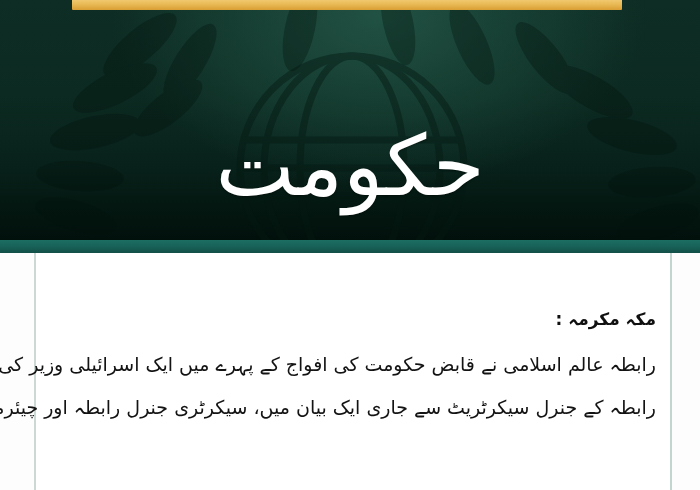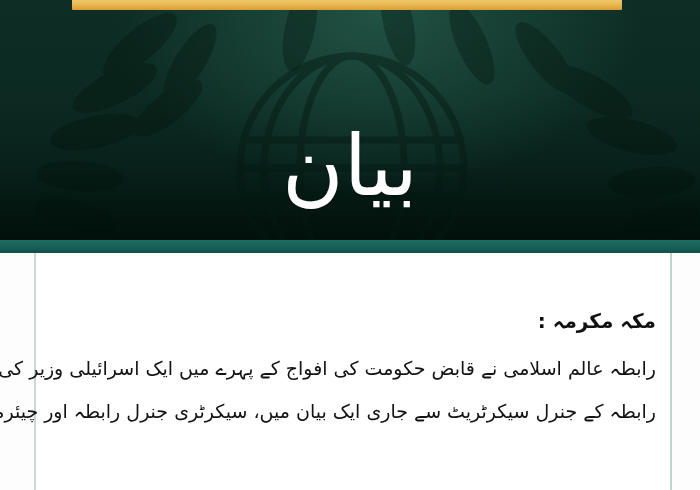--- a/index.html
+++ b/index.html
@@ -47,21 +47,21 @@
     background:#ffffff;
     border-left:2px solid #ccd8d3;
     border-right:2px solid #c2d5ce;
     box-sizing:border-box;
     padding:0 14px 0 28px;
     direction:rtl;
   }
   .dateline{
     margin:56px 0 0 0;
     text-align:right;
-    font-size:20px;font-weight:700;color:#101010;
+    font-size:17px;font-weight:700;color:#101010;
     font-family:"DejaVu Sans",sans-serif;
   }
   .body-text{
     margin:14px 0 0 0;
     text-align:right;
     color:#131313;
     font-size:19px;line-height:43px;
     font-family:"DejaVu Sans",sans-serif;
   }
   .body-line{display:block;white-space:nowrap;}
@@ -95,21 +95,21 @@
       <g fill="none" stroke="#051a13" stroke-width="7" opacity="0.45">
         <circle cx="352" cy="168" r="112"></circle>
         <ellipse cx="352" cy="168" rx="52" ry="112"></ellipse>
         <ellipse cx="352" cy="168" rx="88" ry="112"></ellipse>
         <path d="M244 140 h216 M240 168 h224 M244 196 h216"></path>
       </g>
     </svg>
 
     <div class="gold-bar"></div>
 
-    <h1 class="hero-title">بيان</h1>
+    <h1 class="hero-title">حکومت</h1>
   </header>
 
   <div class="teal-band"></div>
 
   <main class="sheet">
     <section class="card">
       <p class="dateline">مکہ مکرمہ :</p>
       <p class="body-text">
         <span class="body-line">رابطہ عالم اسلامی نے قابض حکومت کی افواج کے پہرے میں ایک اسرائیلی وزیر کی جانب سے</span>
         <span class="body-line">رابطہ کے جنرل سیکرٹریٹ سے جاری ایک بیان میں، سیکرٹری جنرل رابطہ اور چیئرمین مسلم علماء</span>

